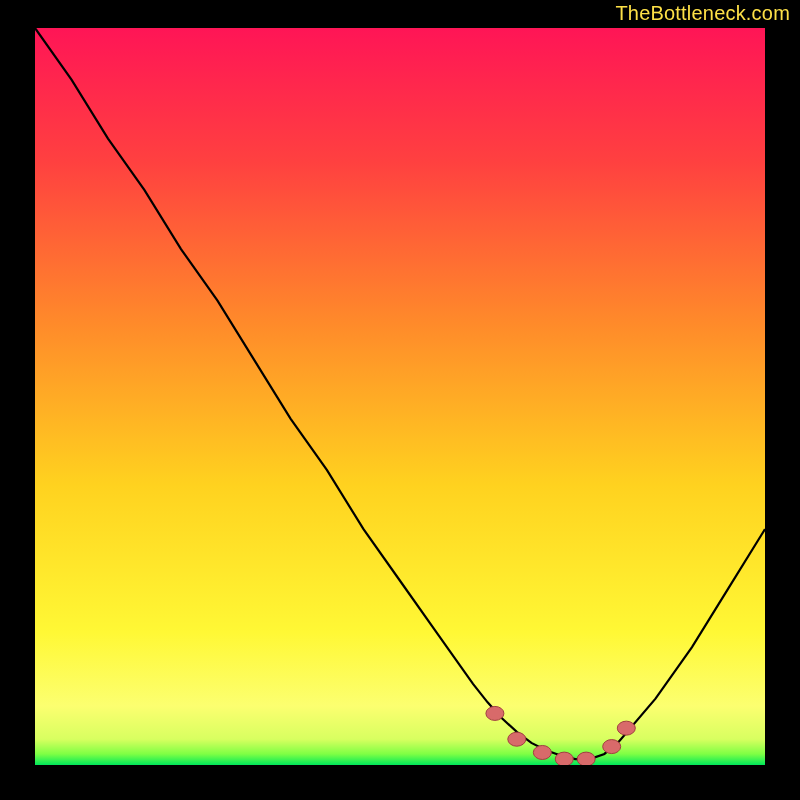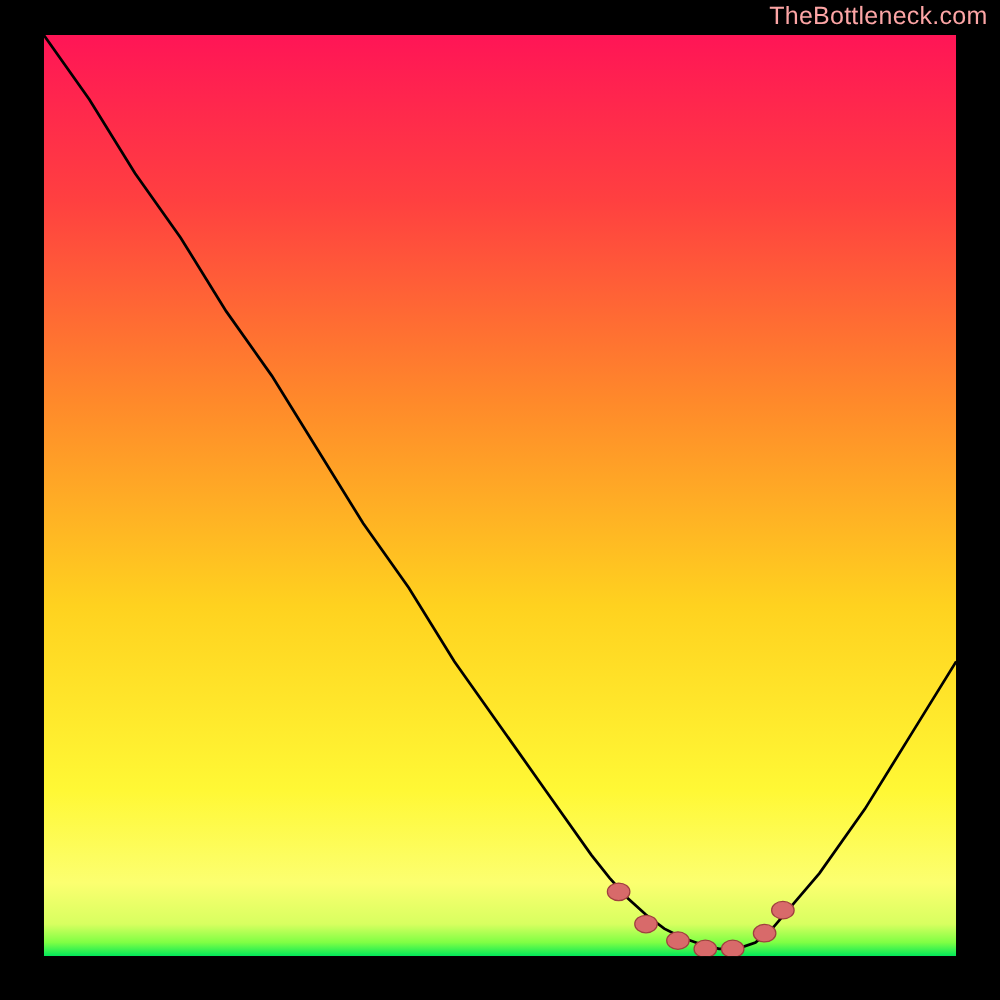--- a/index.html
+++ b/index.html
@@ -14,21 +14,21 @@
   .outer {
     position: relative;
     width: 800px;
     height: 800px;
     background: #000;
   }
   .watermark {
     position: absolute;
     top: 2px;
     right: 10px;
-    color: #fca5a5;
+    color: #fde047;
     font-size: 20px;
     font-weight: 500;
     letter-spacing: 0.2px;
     z-index: 50;
   }
   .plot {
     position: absolute;
     left: 35px;
     top: 28px;
     width: 730px;

